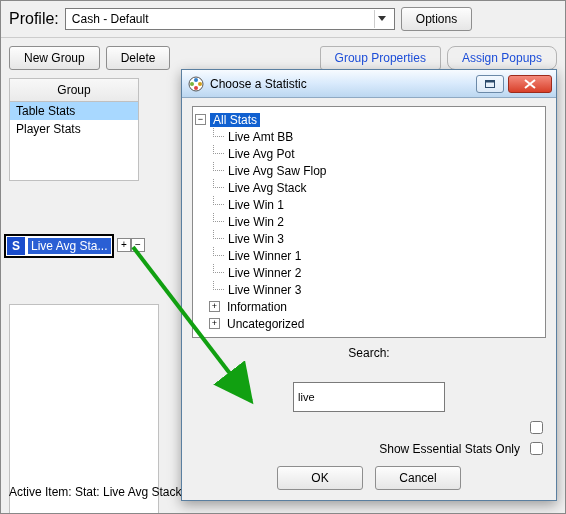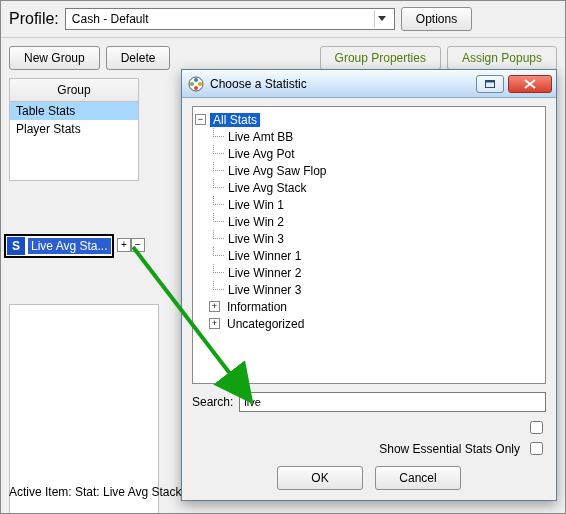--- a/index.html
+++ b/index.html
@@ -46,21 +46,21 @@
     height: 24px;
     font-size: 12px;
     cursor: pointer;
   }
   .second-row {
     display: flex;
     gap: 6px;
     padding: 8px 8px;
   }
   .disabled-btn {
-    color: #4d7c0f;
+    color: #1d4ed8;
     border: 1px solid #b4b4b4;
     background: #f0f0f0;
   }
   .panel-area {
     position: relative;
     padding: 0 8px;
   }
   .group-box {
     border: 1px solid #c0c0c0;
     width: 130px;
@@ -213,21 +213,22 @@
     content:"";
     width:10px; height:8px;
     border-left:1px dotted #999;
     border-bottom:1px dotted #999;
     margin-right:4px;
     position:relative; top:-4px;
   }
   .search-row {
     display:flex; align-items:center;
     margin-top:8px;
-    gap:6px;
+    gap:22px;
+    flex-direction:column;
   }
   .search-row input {
     flex:1;
     height:20px;
     border:1px solid #7a7a7a;
     padding: 8px 4px;
     font-size:11px;
   }
   .checks {
     margin-top:6px;
@@ -265,21 +266,21 @@
     </span>
   </div>
   <button class="btn">Options</button>
 </div>
 
 <div class="second-row">
   <button class="btn">New Group</button>
   <button class="btn">Delete</button>
   <div style="flex:1"></div>
   <button class="btn disabled-btn" style="position:relative;z-index:0;">Group Properties</button>
-  <button class="btn disabled-btn" style="position:relative;z-index:0;">Assign Popups</button>
+  <button class="btn disabled-btn" style="position:relative;z-index:0;border-radius:8px;">Assign Popups</button>
 </div>
 
 <div class="panel-area">
 
   <div class="group-box">
     <div class="group-header">Group</div>
     <div class="group-list">
       <div class="group-item selected">Table Stats</div>
       <div class="group-item">Player Stats</div>
     </div>

